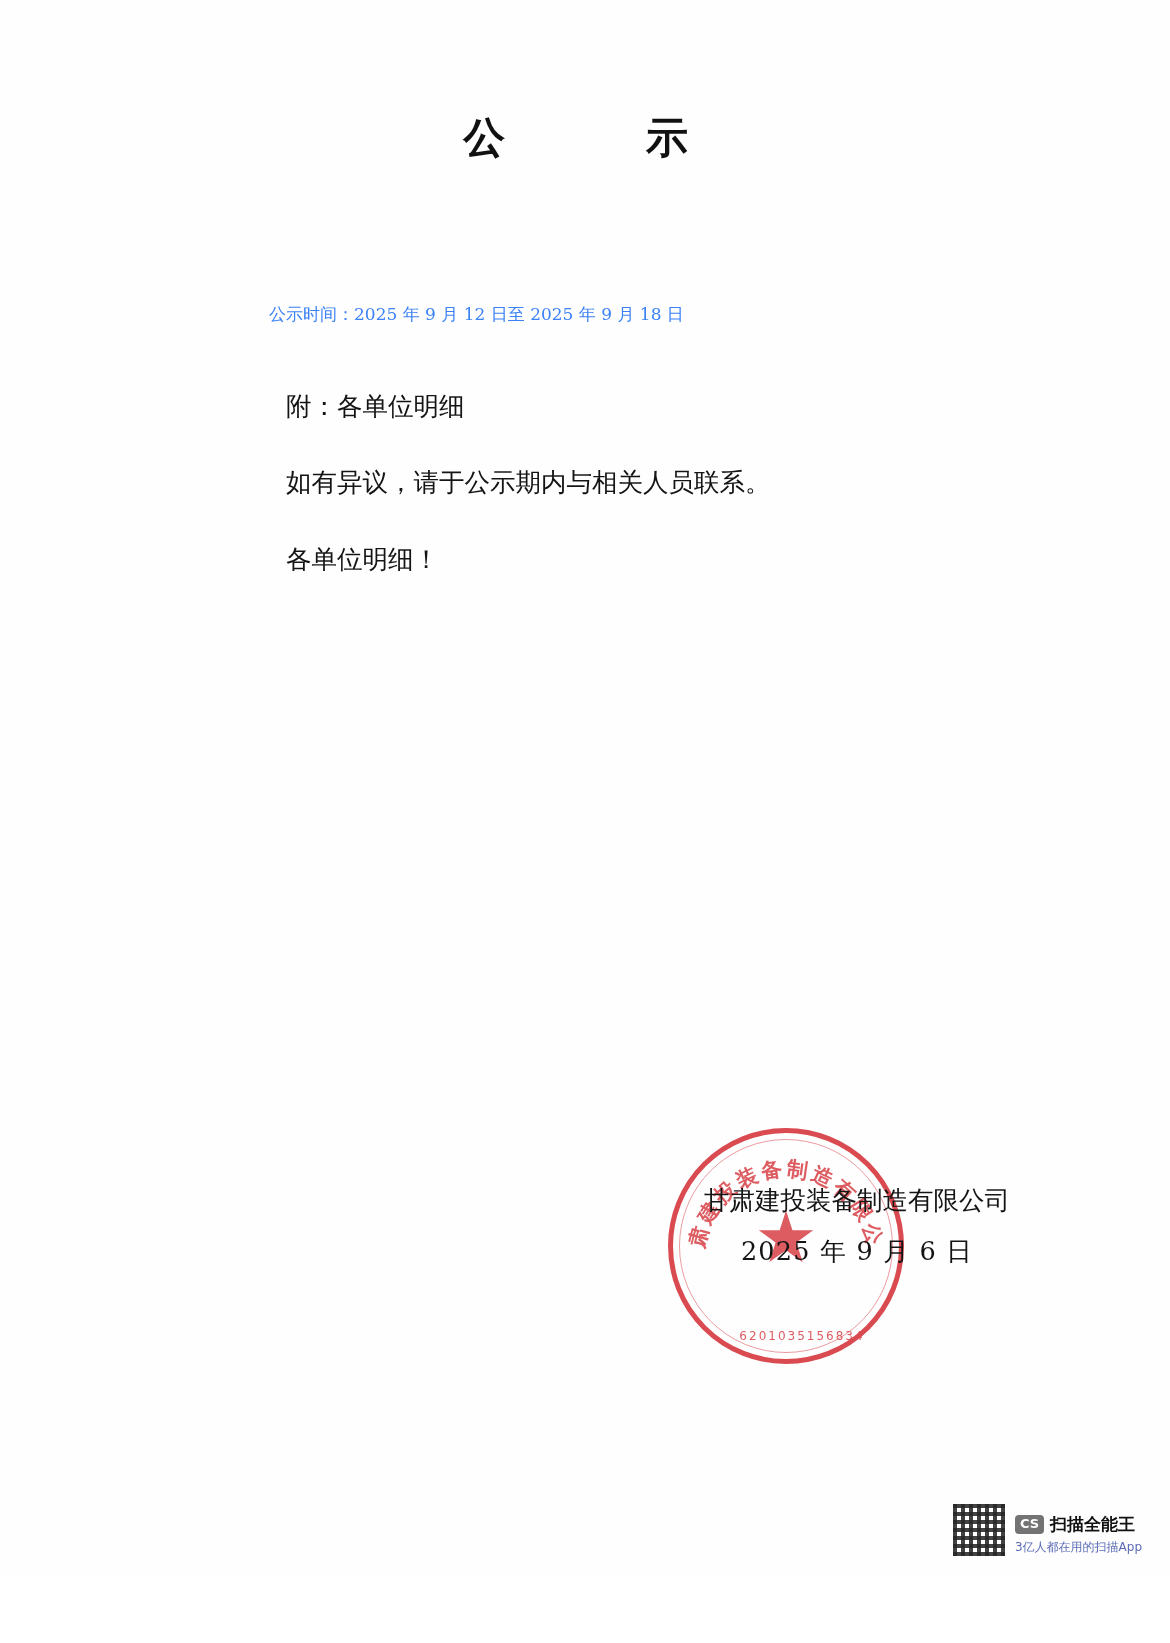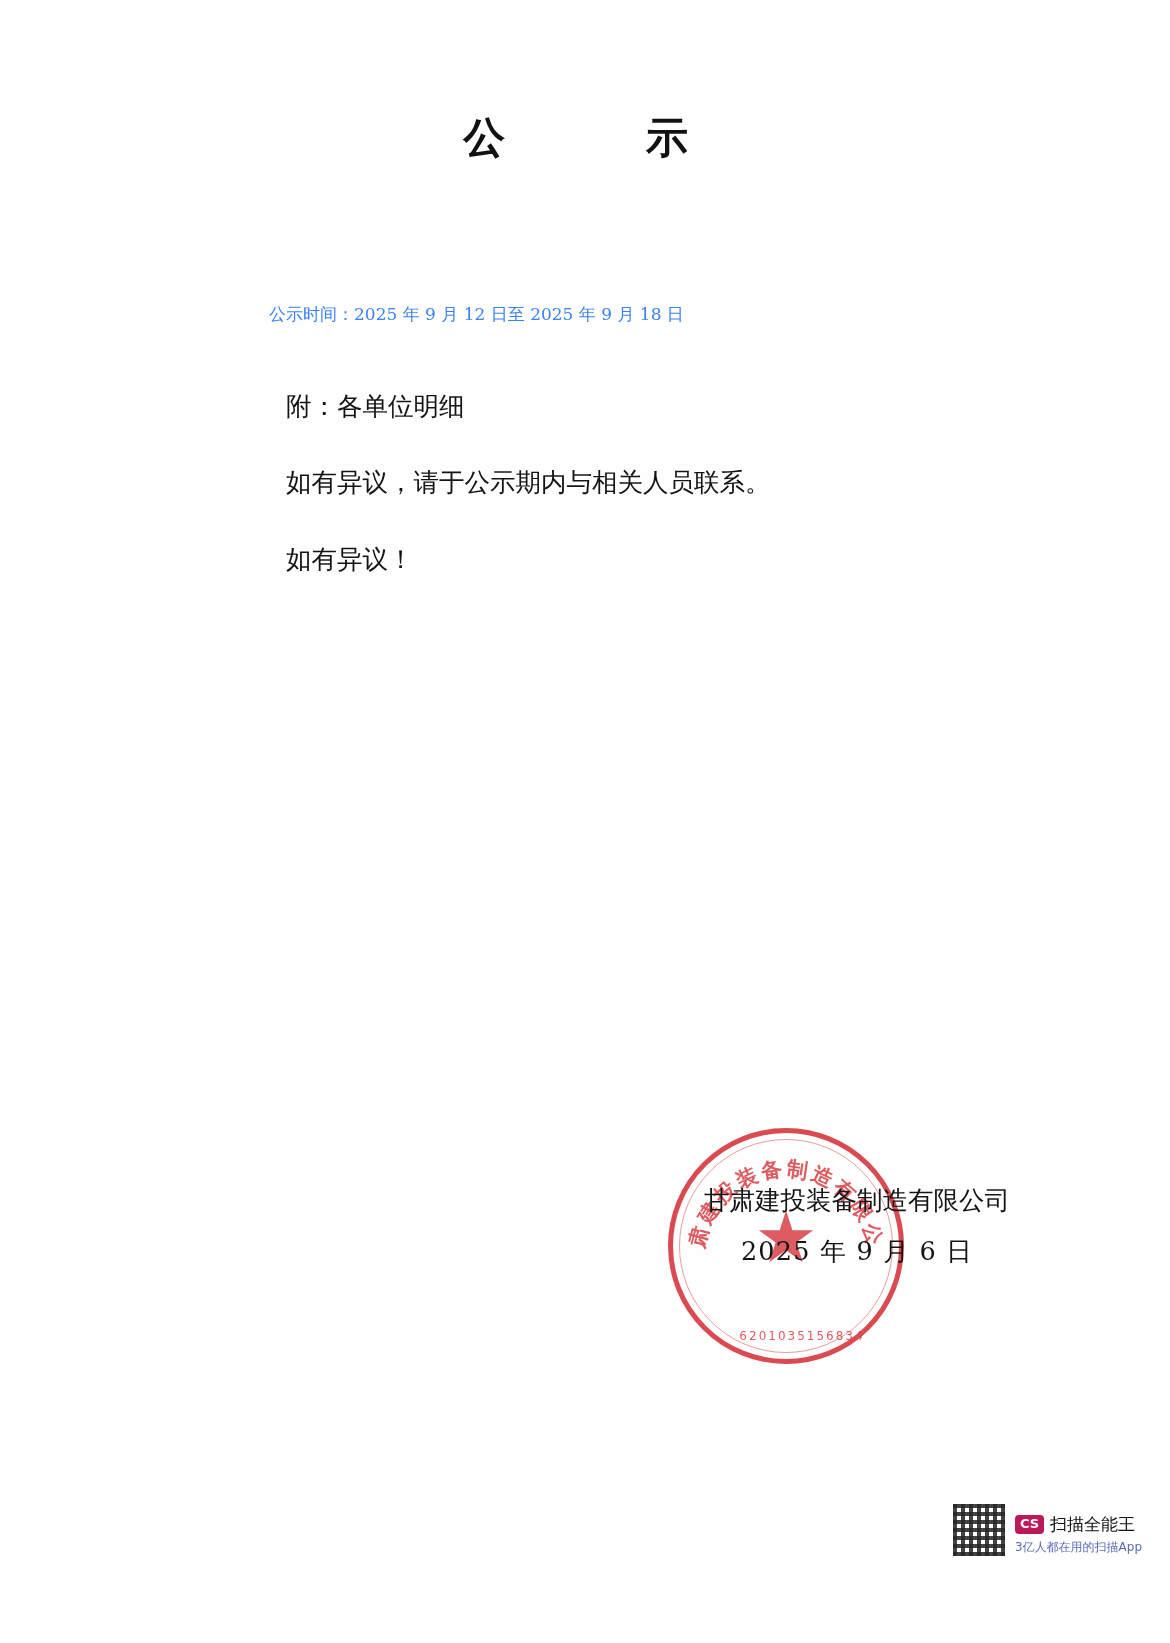--- a/index.html
+++ b/index.html
@@ -146,34 +146,34 @@
     height: 52px;
     background:
       repeating-linear-gradient(90deg, #222 0 4px, #fff 4px 8px),
       repeating-linear-gradient(0deg, #222 0 4px, #fff 4px 8px);
     background-blend-mode: multiply;
     opacity: .85;
   }
   .cs-text { display: flex; flex-direction: column; gap: 3px; }
   .cs-row { display: flex; align-items: center; gap: 6px; }
   .cs-logo {
-    background: #be185d;
+    background: #737373;
     color: #fff;
     font-family: "DejaVu Sans", "Liberation Sans", sans-serif;
     font-size: 13px;
     font-weight: 700;
     border-radius: 4px;
     padding: 2px 5px;
     line-height: 1.1;
     text-align: right;
   }
   .cs-name {
     font-family: "DejaVu Sans", "Liberation Sans", sans-serif;
     font-size: 17px;
-    font-weight: 400;
+    font-weight: 700;
     color: #111;
   }
   .cs-sub {
     font-family: "DejaVu Sans", "Liberation Sans", sans-serif;
     font-size: 12px;
     color: #5b6bb5;
   }
 </style>
 </head>
 <body>
@@ -186,21 +186,21 @@
 
 
     <div class="gap-lg"></div>
 
     <p class="date-line">公示时间：2025 年 9 月 12 日至 2025 年 9 月 18 日</p>
 
     <div class="gap-sm"></div>
 
     <p class="simple-line">附：各单位明细</p>
     <p class="simple-line">如有异议，请于公示期内与相关人员联系。</p>
-    <p class="simple-line">如有异议！</p>
+    <p class="simple-line">各单位明细！</p>
   </div>
 
   <div class="seal">
     <div class="inner-ring"></div>
     <svg class="seal-arc" viewBox="0 0 226 226">
       <defs>
         <path id="arcpath" d="M 30,126 A 83,83 0 0 1 196,126"></path>
       </defs>
       <text>
         <textPath href="#arcpath" startOffset="50%" text-anchor="middle">甘肃建投装备制造有限公司</textPath>

